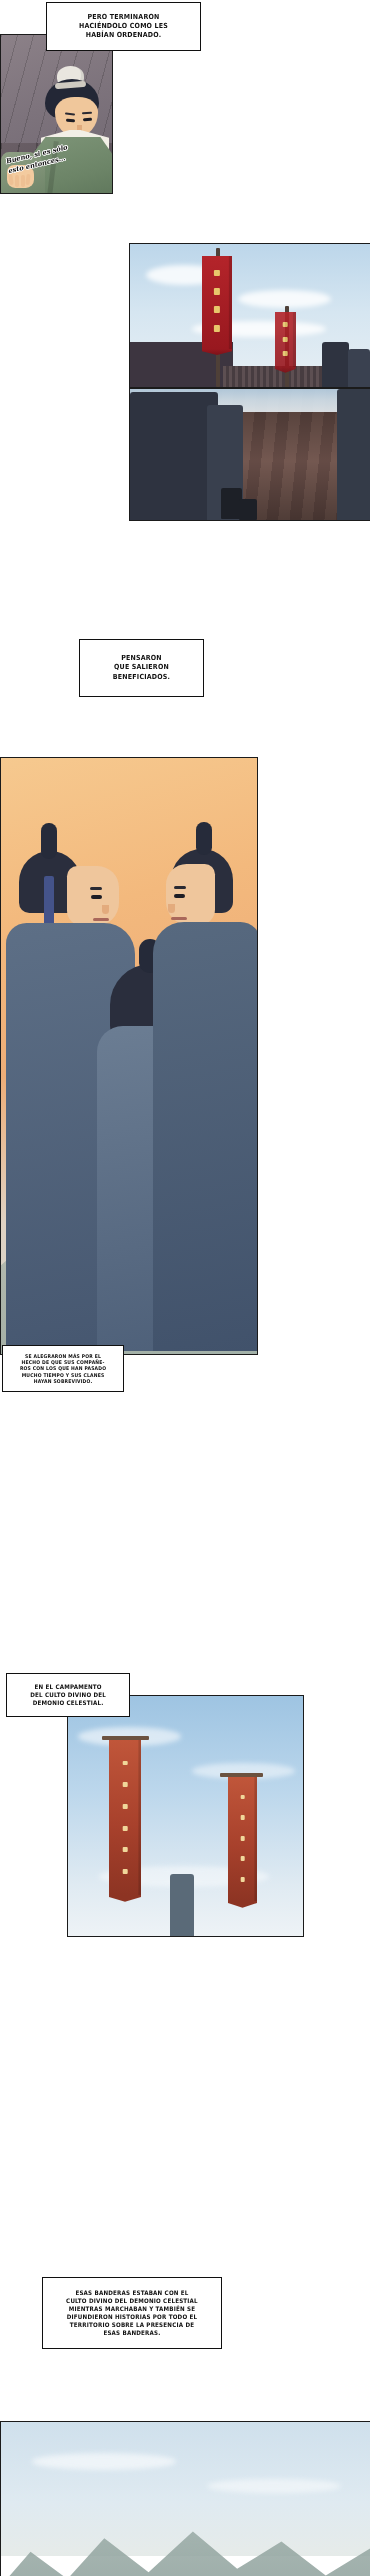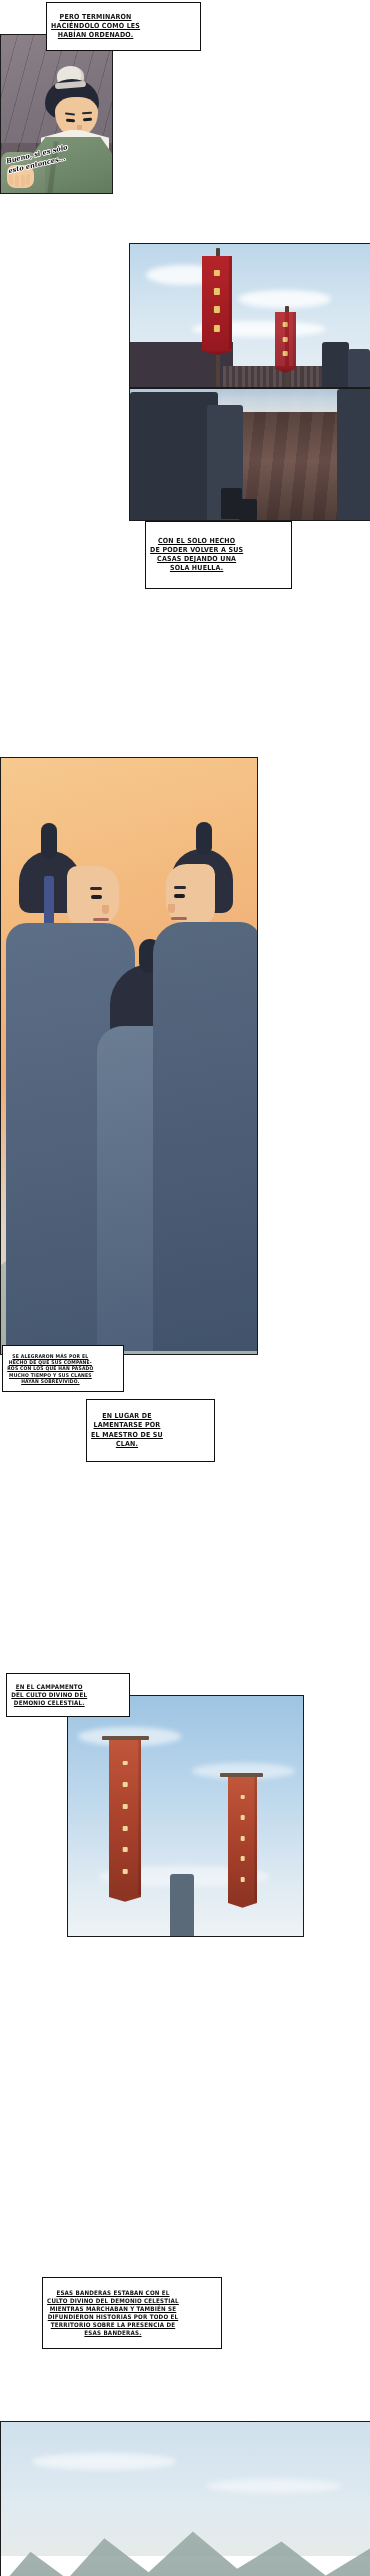--- a/index.html
+++ b/index.html
@@ -24,25 +24,24 @@
     background:#ffffff;
   }
 
   
   .caption {
     position:absolute;
     background:#ffffff;
     border:1.5px solid #101010;
     display:flex;
     align-items:center;
-    justify-content:flex-start;
+    justify-content:center;
     text-align:center;
     z-index:40;
     padding:3.1px 4.1px;
-    text-decoration:underline;
   }
   .caption .ctext {
     font-family:"DejaVu Sans Condensed","Liberation Sans", sans-serif;
     font-weight:700;
     color:#111111;
     line-height:1.30;
     letter-spacing:0.2px;
     text-transform:uppercase;
     white-space:pre-line;
   }
@@ -322,27 +321,26 @@
     <div class="deck-planks"></div>
     <div class="deck-shadow"></div>
     <div class="sky-blue" style="left:0;top:0;width:100%;height:23px;opacity:.9;"></div>
     <div class="robe-dark" style="left:0px;top:3.1px;width:88px;height:130px;"></div>
     <div class="robe-dark" style="left:77px;top:15.5px;width:36px;height:117px;background:#39404e;"></div>
     <div class="boot" style="left:91px;top:99px;width:20.6px;height:31px;"></div>
     <div class="boot" style="left:109px;top:110px;width:17.5px;height:20.6px;"></div>
     <div class="robe-dark" style="left:207px;top:0px;width:35px;height:133px;background:#343b48;"></div>
   </div>
 
-  <div class="caption cap-lg" style="left:145px; top:521px; width:147px; height:68px;">
-    <div class="ctext">CON EL SOLO HECHO
-DE PODER VOLVER A SUS
-CASAS DEJANDO UNA
-SOLA HUELLA.</div>
-  </div>
-
+
+  <div class="caption cap-lg" style="left:79px; top:639px; width:125px; height:58px;">
+    <div class="ctext">PENSARON
+QUE SALIERON
+BENEFICIADOS.</div>
+  </div>
 
   <div class="panel" id="p4">
     <div class="sky-orange"></div>
     <div class="mtn-far"></div>
 
     <div class="m-hair" style="left:17.5px;top:93px;width:62px;height:62px;border-radius:31px 31px 10.3px 10.3px;"></div>
     <div class="m-tail" style="left:40px;top:65px;width:15.5px;height:36px;border-radius:7.7px;background:#262b3a;"></div>
     <div class="m-tail" style="left:43px;top:118px;width:10.3px;height:98px;background:#44538a;"></div>
     <div class="m-face" style="left:66px;top:108px;width:52px;height:60px;border-radius:10.3px 21.6px 23px 15.5px;"></div>
     <div style="position:absolute;left:89px;top:129px;width:12.4px;height:2.6px;background:#2a2a33;border-radius:1.5px;"></div>
@@ -366,26 +364,20 @@
   </div>
 
   <div class="caption cap-sm" style="left:2.1px; top:1345px; width:122px; height:47px;">
     <div class="ctext">SE ALEGRARON MÁS POR EL
 HECHO DE QUE SUS COMPAÑE-
 ROS CON LOS QUE HAN PASADO
 MUCHO TIEMPO Y SUS CLANES
 HAYAN SOBREVIVIDO.</div>
   </div>
 
-  <div class="caption cap-lg" style="left:86px; top:1399px; width:129px; height:63px;">
-    <div class="ctext">EN LUGAR DE
-LAMENTARSE POR
-EL MAESTRO DE SU
-CLAN.</div>
-  </div>
 
 
   <div class="caption cap-md" style="left:6.2px; top:1673px; width:124px; height:44px;">
     <div class="ctext">EN EL CAMPAMENTO
 DEL CULTO DIVINO DEL
 DEMONIO CELESTIAL.</div>
   </div>
 
   <div class="panel" id="p5">
     <div class="sky-bright"></div>

